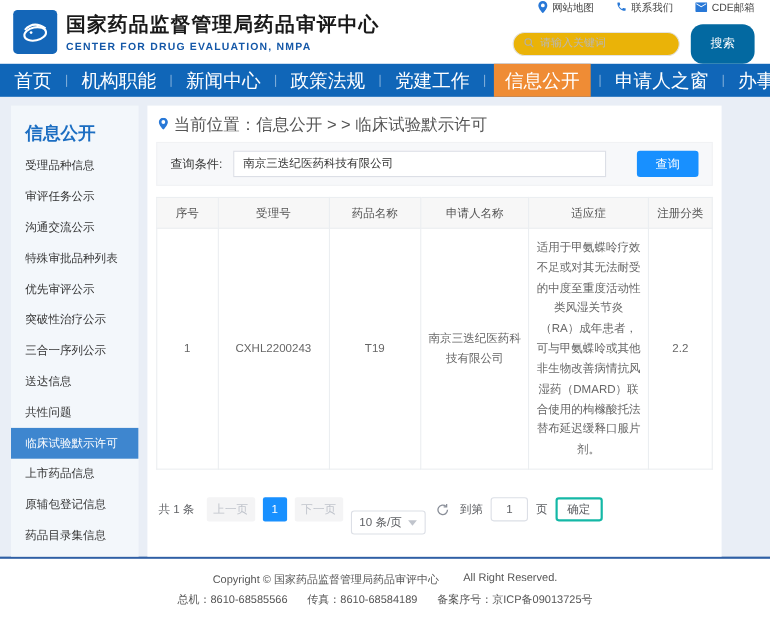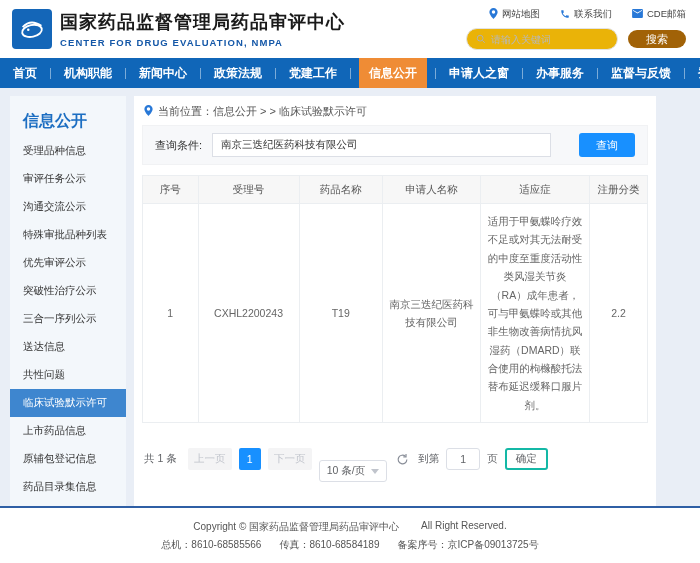--- a/index.html
+++ b/index.html
@@ -12,40 +12,40 @@
   .logo { width:40px; height:40px; background:#1466b8; border-radius:4px; display:flex; align-items:center; justify-content:center; flex-shrink:0; }
   .hd-title { font-size:18px; font-weight:bold; color:#1a1a1a; letter-spacing:1px; }
   .hd-sub { font-size:9.5px; font-weight:bold; color:#1558a8; letter-spacing:1.1px; margin-top:3px; }
   .hd-right { display:flex; flex-direction:column; align-items:flex-end; gap:7px; }
   .hd-links { display:flex; gap:20px; }
   .hd-link { display:flex; align-items:center; gap:4px; font-size:9.5px; color:#444; cursor:pointer; text-decoration:none; }
   .hd-search { display:flex; align-items:center; }
   .search-box { width:152px; height:22px; border:1px solid #e3e3e3; border-radius:11px; background:#eab308; display:flex; align-items:center; padding:0 9px; gap:5px; }
   .search-box input { border:none; outline:none; font-size:10px; color:#333; width:100%; background:transparent; font-family:inherit; }
   .search-box input::placeholder { color:#b8b8b8; }
-  .search-btn { width:58px; height:18px; margin-left:10px; background:#a16207; border:none; border-radius:11px; color:#fff; font-size:11px; cursor:pointer; font-family:Liberation Serif, serif; }
+  .search-btn { width:58px; height:36px; margin-left:10px; background:#0369a1; border:none; border-radius:11px; color:#fff; font-size:11px; cursor:pointer; font-family:Liberation Serif, serif; }
 
   
   .nav { height:30px; background:#1066b8; }
   .nav ul { list-style:none; display:flex; align-items:center; height:100%; padding:0 8px; }
   .nav li { display:flex; align-items:center; height:100%; }
   .nav li + li::before { content:""; width:1px; height:11px; background:rgba(255,255,255,.45); margin:0 8px; }
-  .nav-label { color:#fff; font-weight:bold; font-size:12px; padding:0 5px; height:100%; display:flex; align-items:center; cursor:pointer; white-space:nowrap; }
+  .nav-label { color:#fff; font-weight:normal; font-size:17px; padding:0 5px; height:100%; display:flex; align-items:center; cursor:pointer; white-space:nowrap; }
   .nav li.active .nav-label { background:#ef8c35; padding:0 10px; }
 
   
   .main { display:flex; height:418px; padding:8px 44px 0 10px; gap:8px; }
   .sidebar { width:116px; flex-shrink:0; background:#f3f7fb; height:410px; overflow:hidden; }
   .sb-title { padding:15px 0 5px 13px; font-size:16px; font-weight:bold; color:#1c6ec2; }
   .sidebar ul { list-style:none; }
   .sidebar li { padding:7px 6px 7px 13px; font-size:10.5px; color:#333; cursor:pointer; }
   .sidebar li.active { background:#3e86cf; color:#fff; }
 
   .content { flex:1; background:#fff; height:410px; padding:0 8px; overflow:hidden; }
-  .breadcrumb { display:flex; align-items:center; gap:5px; font-size:11px; color:#555; padding:8px 2px 6px; }
+  .breadcrumb { display:flex; align-items:center; gap:5px; font-size:15px; color:#555; padding:8px 2px 6px; }
   .query-bar { background:#f7f8fa; border:1px solid #f1f2f4; height:40px; display:flex; align-items:center; padding:0 12px; }
   .query-label { font-size:11px; color:#333; white-space:nowrap; }
   .query-input { flex:1; height:24px; border:1px solid #dcdfe6; background:#fff; font-size:10.5px; color:#333; padding:0 8px; margin:0 28px 0 10px; outline:none; font-family:inherit; }
   .query-btn { width:56px; height:24px; background:#1890ff; color:#fff; border:none; border-radius:3px; font-size:11px; cursor:pointer; font-family:inherit; }
 
   table { margin-top:10px; width:100%; border-collapse:collapse; font-size:10.5px; color:#666; table-layout:fixed; }
   th { background:#f7f7f7; border:1px solid #ebeef1; height:28px; font-weight:normal; color:#555; }
   td { border:1px solid #ebeef1; text-align:center; padding:8px 6px; line-height:1.75; vertical-align:middle; }
 
   .pagination { margin-top:13px; display:flex; align-items:center; font-size:10.5px; color:#606266; gap:7px; padding-left:2px; }

